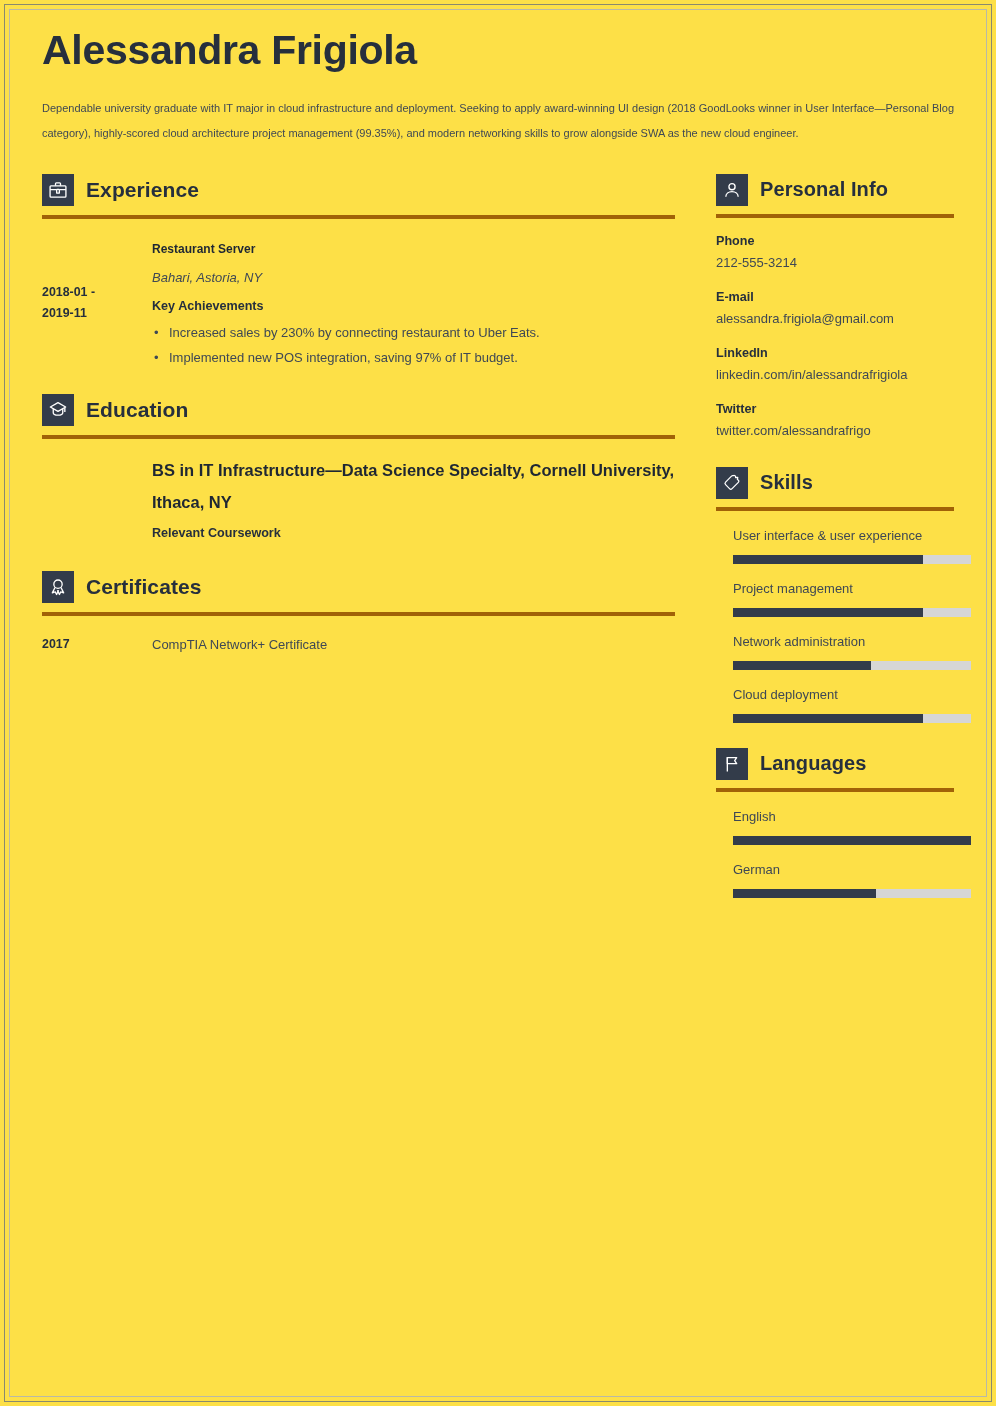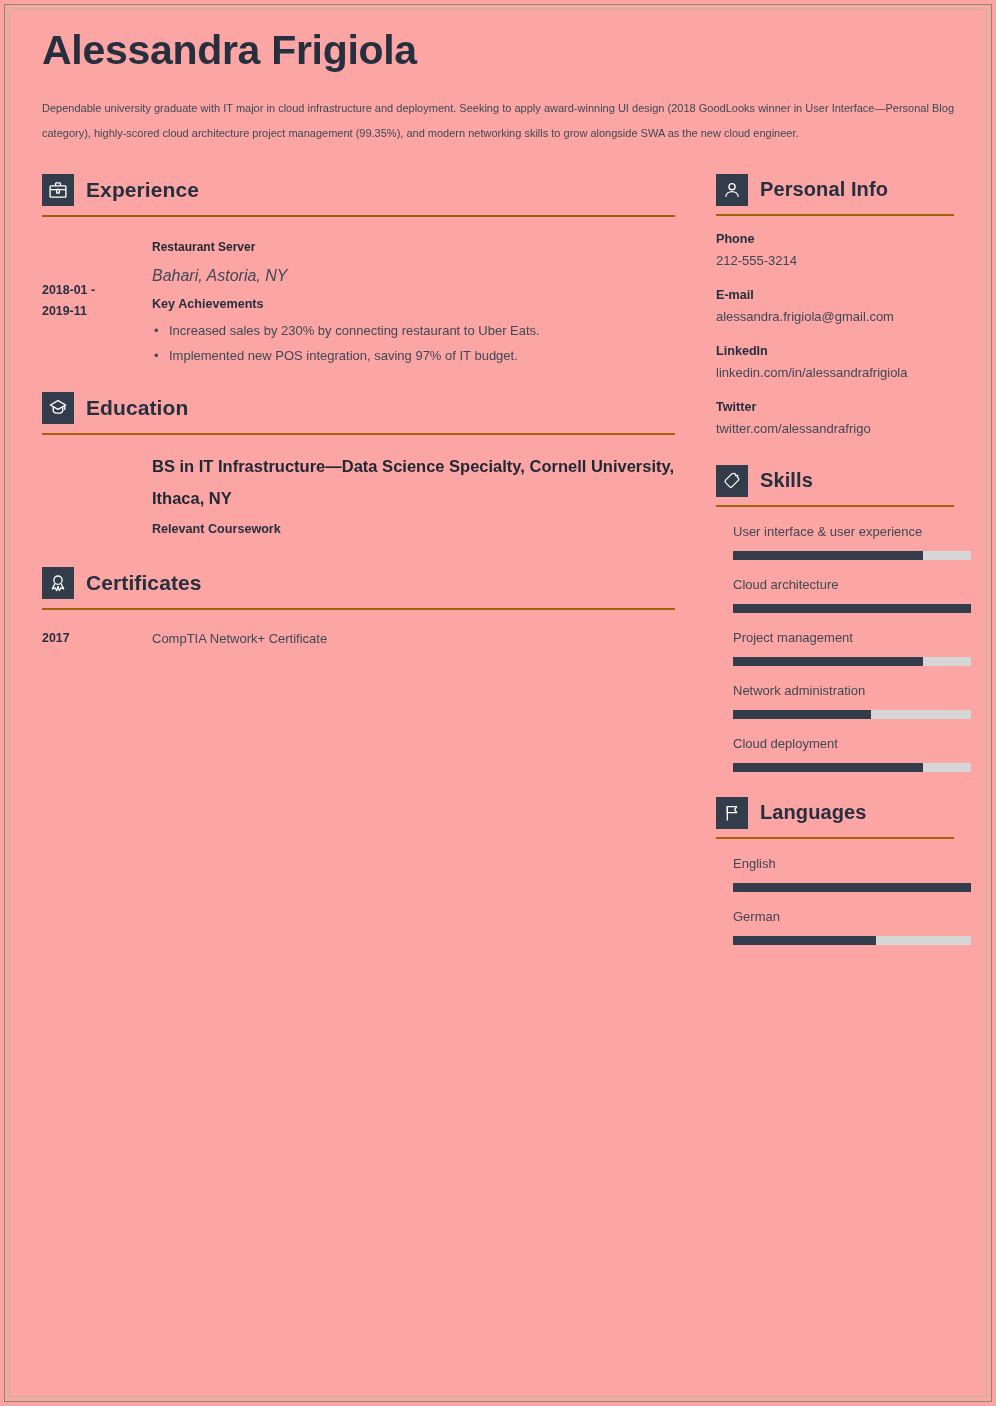--- a/index.html
+++ b/index.html
@@ -10,21 +10,21 @@
   }
   body {
     font-family: "Liberation Sans", sans-serif;
     color: #333c4a;
   }
   .page {
     position: relative;
     width: 996px;
     height: 1406px;
     box-sizing: border-box;
-    background: #fca5a5;
+    background: #fde047;
     overflow: hidden;
   }
   
   .page-border-outer {
     position: absolute;
     left: 4px; top: 4px; right: 4px; bottom: 4px;
     border: 1px solid #8a8a6e;
     pointer-events: none;
   }
   .page-border-inner {
@@ -74,21 +74,21 @@
     flex: 0 0 238px;
   }
 
   
   .section { margin-bottom: 4px; }
   .sec-head {
     display: flex;
     align-items: center;
     gap: 12px;
     padding-bottom: 9px;
-    border-bottom: 2px solid #a16207;
+    border-bottom: 4px solid #a16207;
   }
   .sec-icon {
     width: 32px;
     height: 32px;
     flex: 0 0 32px;
     background: #333c4a;
     display: flex;
     align-items: center;
     justify-content: center;
   }
@@ -118,21 +118,21 @@
   }
   .entry-body { flex: 1 1 auto; }
   .entry-title {
     font-size: 12px;
     font-weight: bold;
     color: #1f2733;
     line-height: 31px;
     margin-bottom: 2px;
   }
   .entry-sub {
-    font-size: 16px;
+    font-size: 13px;
     font-style: italic;
     color: #3f4854;
     line-height: 22px;
     margin-bottom: 6px;
   }
   .entry-label {
     font-size: 12.6px;
     font-weight: bold;
     color: #262f3d;
     line-height: 22px;
@@ -340,26 +340,20 @@
             <span class="sec-title small">Skills</span>
           </div>
 
           <div class="rate-item">
             <div class="rate-label">User interface &amp; user experience</div>
             <div class="rate-track">
               <div class="rate-fill" style="width: 80%;"></div>
             </div>
           </div>
           <div class="rate-item">
-            <div class="rate-label">Cloud architecture</div>
-            <div class="rate-track">
-              <div class="rate-fill" style="width: 100%;"></div>
-            </div>
-          </div>
-          <div class="rate-item">
             <div class="rate-label">Project management</div>
             <div class="rate-track">
               <div class="rate-fill" style="width: 80%;"></div>
             </div>
           </div>
           <div class="rate-item">
             <div class="rate-label">Network administration</div>
             <div class="rate-track">
               <div class="rate-fill" style="width: 58%;"></div>
             </div>

